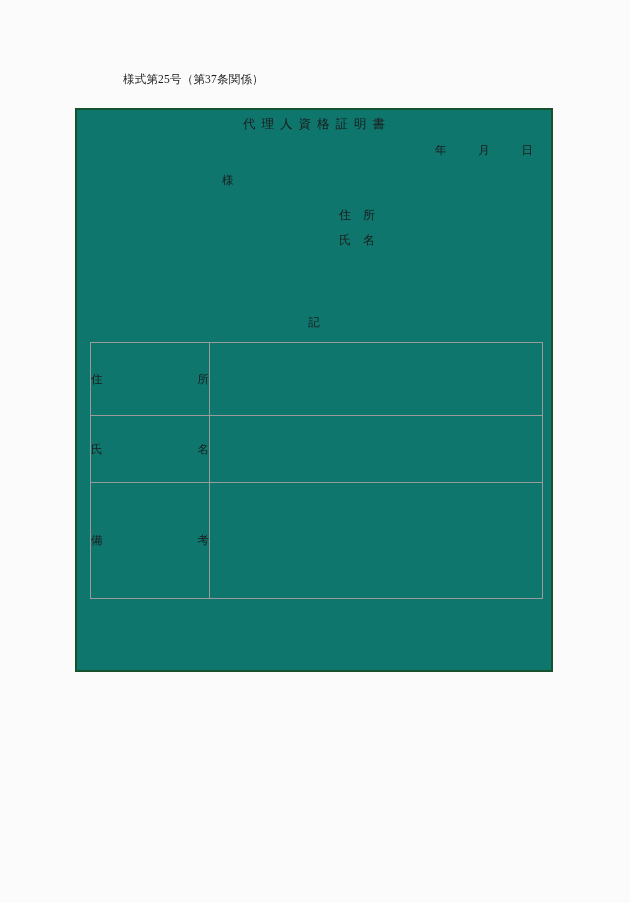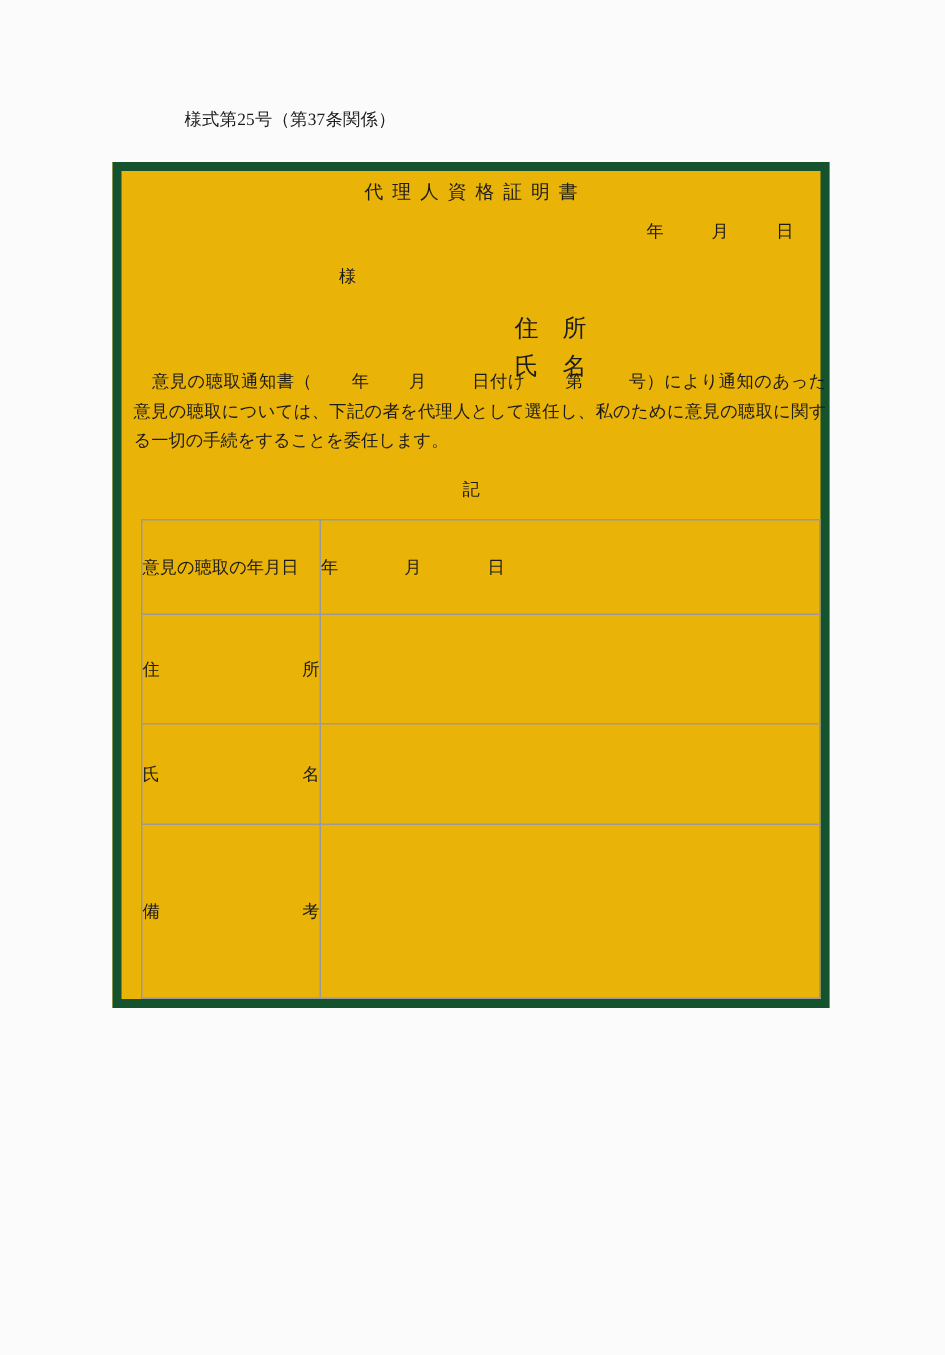--- a/index.html
+++ b/index.html
@@ -28,23 +28,23 @@
     margin-left: 48px;
   }
 
   
   .sheet-frame {
     position: absolute;
     left: 75px;
     top: 108px;
     width: 478px;
     height: 564px;
-    border: 6px solid #14532d;
+    border: 2px solid #14532d;
     box-sizing: border-box;
-    background: #eab308;
+    background: #0f766e;
   }
 
   .frame-inner {
     position: relative;
     width: 100%;
     height: 100%;
   }
 
   
   .doc-title {
@@ -77,21 +77,21 @@
     left: 145px;
     font-size: 11.5px;
     white-space: nowrap;
   }
 
   
   .sender-block {
     position: absolute;
     top: 93px;
     left: 262px;
-    font-size: 16px;
+    font-size: 12px;
     line-height: 25px;
   }
   .sender-row { white-space: nowrap; }
 
   
   .body-text {
     position: absolute;
     top: 132px;
     left: 8px;
     width: 462px;
@@ -178,40 +178,29 @@
       <span>日</span>
     </div>
 
     <div class="addressee">様</div>
 
     <div class="sender-block">
       <div class="sender-row">住　所</div>
       <div class="sender-row">氏　名</div>
     </div>
 
-    <div class="body-text">
-      <span class="indent"></span><span>意見の聴取通知書（</span><span class="blank-sm"></span><span>年</span><span class="blank-sm"></span><span>月</span><span class="blank-md"></span><span>日付け</span><span class="blank-sm"></span><span>第</span><span class="blank-md"></span><span>号）により通知のあった意見の聴取については、下記の者を代理人として選任し、私のために意見の聴取に関する一切の手続をすることを委任します。</span>
-    </div>
 
     <div class="ki-mark">記</div>
 
     <table class="form-table">
       <colgroup>
         <col class="col-label">
         <col class="col-value">
       </colgroup>
       <tbody>
-        <tr class="row-date">
-          <td class="label-cell">
-            <span class="label-plain">意見の聴取の年月日</span>
-          </td>
-          <td class="value-cell value-date">
-            <span>年</span><span class="gap-a"></span><span>月</span><span class="gap-b"></span><span>日</span>
-          </td>
-        </tr>
 
         <tr class="row-address">
           <td class="label-cell">
             <span class="label-spread">
               <span>住</span>
               <span>所</span>
             </span>
           </td>
           <td class="value-cell"></td>
         </tr>

